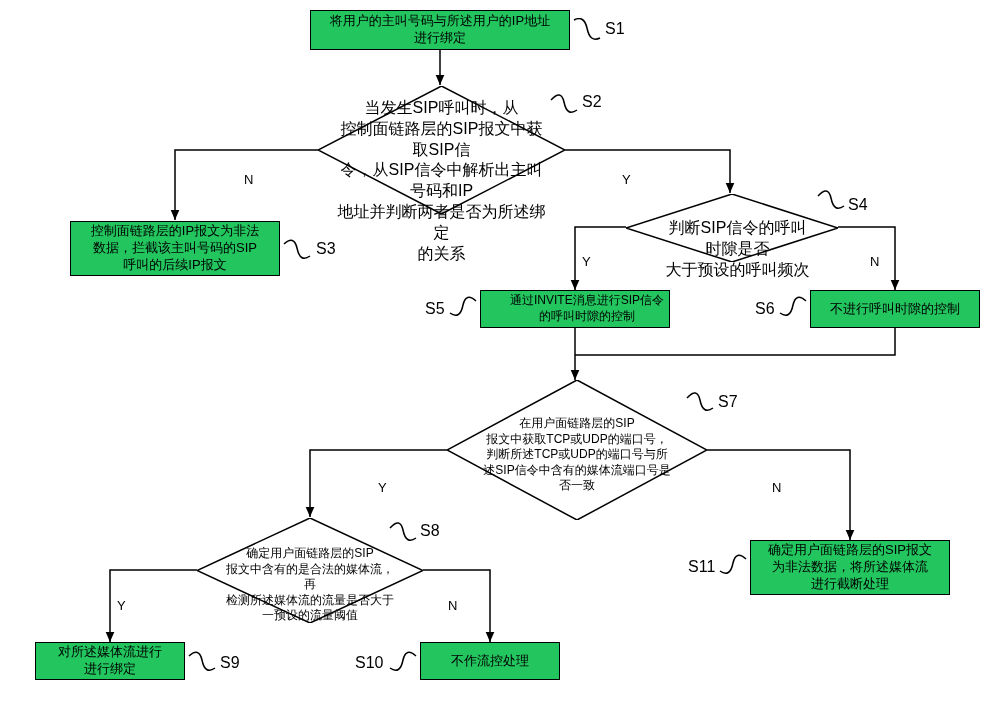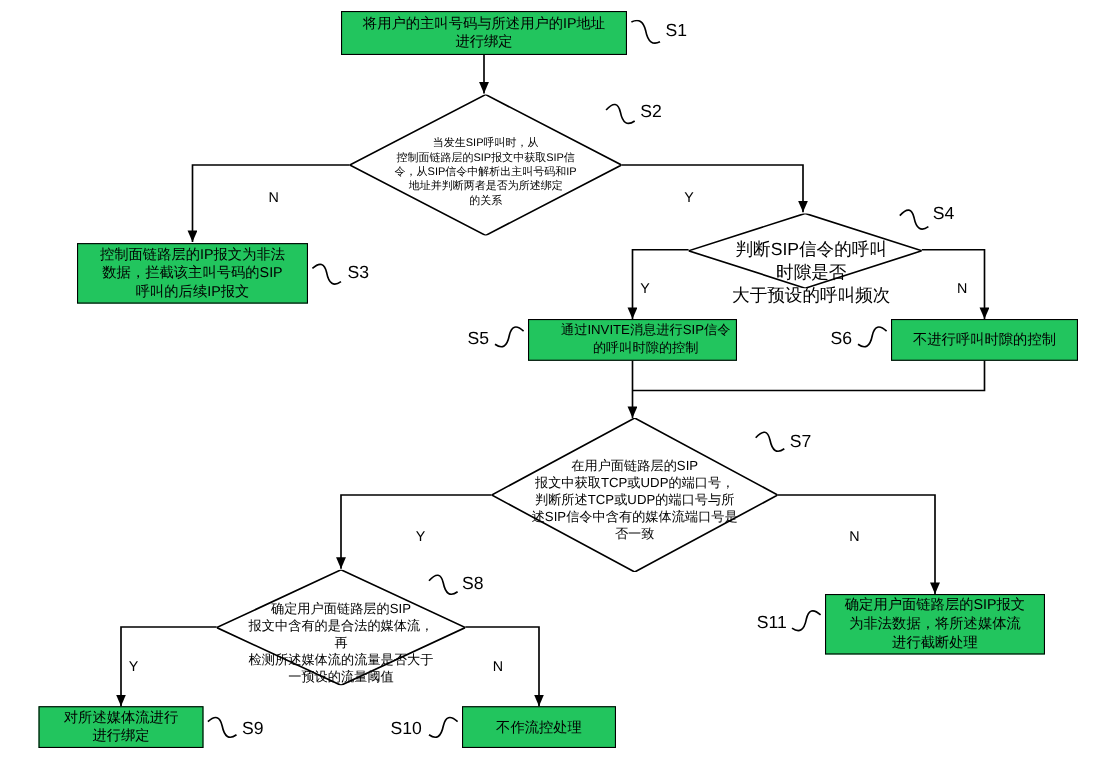--- a/index.html
+++ b/index.html
@@ -92,21 +92,21 @@
 </div>
 <svg class="squiggle" style="left:572px; top:18px; width:30px; height:30px;">
   <path d="M2,2 Q12,-3 15,10 Q18,25 28,20" stroke="#000" fill="none" stroke-width="1.5"></path>
 </svg>
 <div class="step-label" style="left:605px; top:20px;">S1</div>
 
 <div style="position:absolute; left:318px; top:86px; width:247px; height:128px;">
   <svg width="247" height="128" style="position:absolute; left:0; top:0;">
     <polygon points="123.5,0 247,64 123.5,128 0,64" fill="#fff" stroke="#000" stroke-width="1.5"></polygon>
   </svg>
-  <div class="diamond-text" style="position:absolute; left:10px; right:10px; top:30px; white-space:pre-line; font-size:10px;">当发生SIP呼叫时，从
+  <div class="diamond-text" style="position:absolute; left:10px; right:10px; top:4px; white-space:pre-line; font-size:16px;">当发生SIP呼叫时，从
 控制面链路层的SIP报文中获取SIP信
 令，从SIP信令中解析出主叫号码和IP
 地址并判断两者是否为所述绑定
 的关系</div>
 </div>
 <svg class="squiggle" style="left:549px; top:92px; width:30px; height:30px;">
   <path d="M2,8 Q12,-3 15,10 Q18,25 28,18" stroke="#000" fill="none" stroke-width="1.5"></path>
 </svg>
 <div class="step-label" style="left:582px; top:93px;">S2</div>
 <div class="edge-label" style="left:244px; top:172px;">N</div>
@@ -125,21 +125,21 @@
 <div style="position:absolute; left:626px; top:194px; width:212px; height:68px;">
   <svg width="212" height="68" style="position:absolute; left:0; top:0;">
     <polygon points="106,0 212,34 106,68 0,34" fill="#fff" stroke="#000" stroke-width="1.5"></polygon>
   </svg>
   <div class="diamond-text" style="position:absolute; left:31px; right:20px; top:16px; white-space:pre-line; font-size:16px;">判断SIP信令的呼叫时隙是否
 大于预设的呼叫频次</div>
 </div>
 <svg class="squiggle" style="left:816px; top:188px; width:30px; height:30px;">
   <path d="M2,8 Q12,-3 15,10 Q18,25 28,18" stroke="#000" fill="none" stroke-width="1.5"></path>
 </svg>
-<div class="step-label" style="left:848px; top:186px;">S4</div>
+<div class="step-label" style="left:848px; top:196px;">S4</div>
 <div class="edge-label" style="left:582px; top:254px;">Y</div>
 <div class="edge-label" style="left:870px; top:254px;">N</div>
 
 <div class="node" style="left:480px; top:290px; width:190px; height:38px;padding-left:28px;">
   <span style="white-space:pre-line; font-size:12px;">通过INVITE消息进行SIP信令
 的呼叫时隙的控制</span>
 </div>
 <svg class="squiggle" style="left:448px; top:295px; width:30px; height:30px;">
   <path d="M28,6 Q18,-3 15,10 Q12,25 2,18" stroke="#000" fill="none" stroke-width="1.5"></path>
 </svg>

